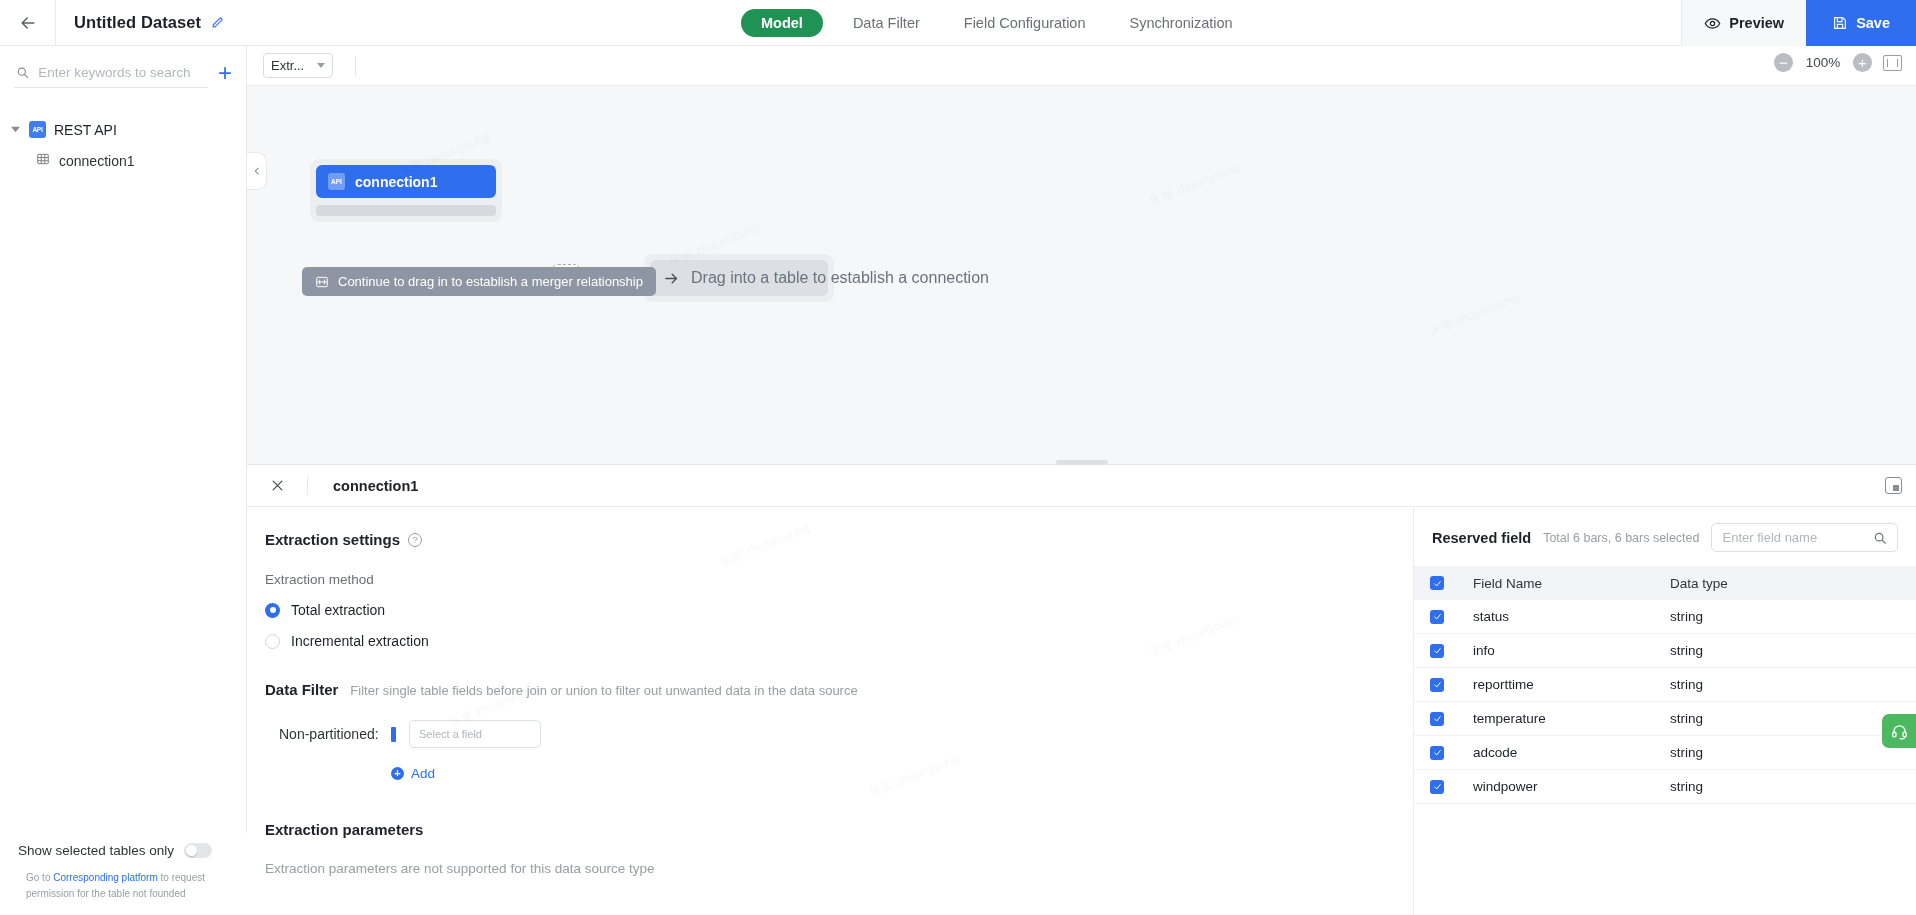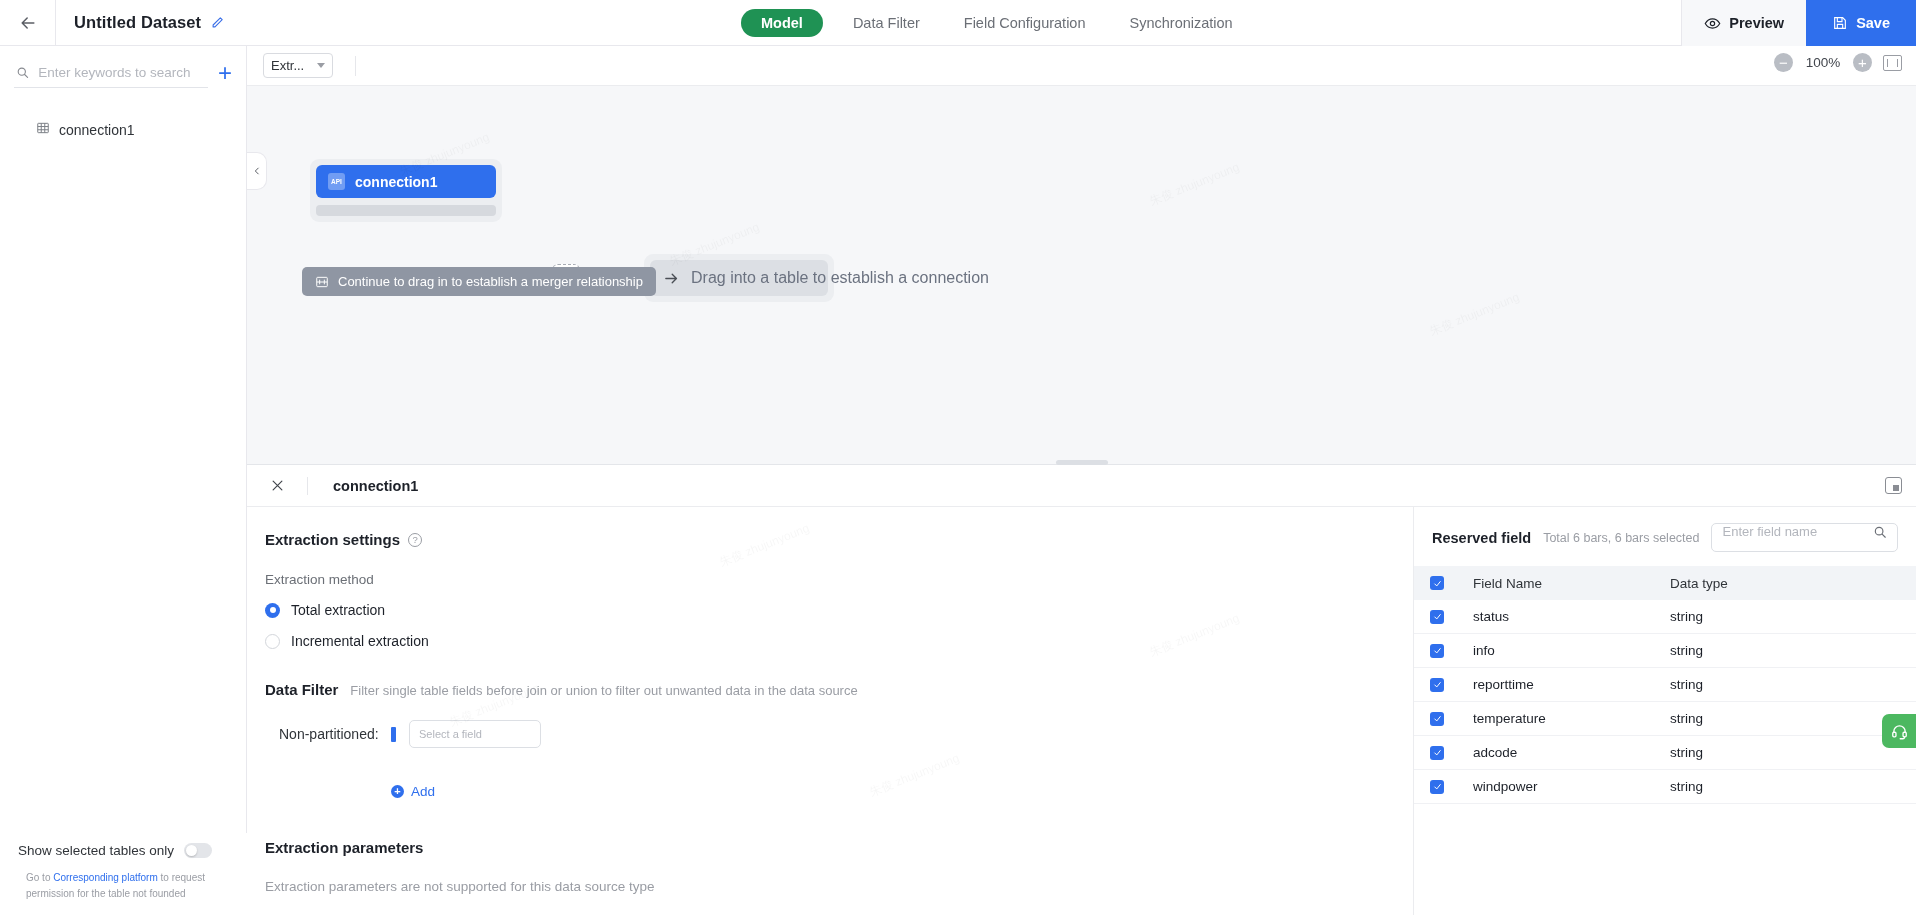--- a/index.html
+++ b/index.html
@@ -218,36 +218,36 @@
   .filter-head .h { font-size: 15px; font-weight: 700; color: #1d2129; }
   .filter-head .d { font-size: 13px; color: #9a9da4; }
 
   .part-row { display: flex; align-items: center; gap: 0; margin-top: 22px; padding-left: 14px;}
   .part-label { font-size: 14px; color: #303439; width: 112px; }
   .blue-mark { width: 5px; height: 15px; background: #2f6fed; border-radius: 1px; margin-right: 13px; }
   .field-select {
     width: 132px; height: 28px; border: 1px solid #dcdfe4; border-radius: 5px;
     display: flex; align-items: center; padding: 0 9px; font-size: 11px; color: #b3b6bd; cursor: pointer;
   }
-  .add-row { display: flex; align-items: center; gap: 7px; margin-top: 36px; padding-left: 126px; cursor: pointer; }
+  .add-row { display: flex; align-items: center; gap: 7px; margin-top: 18px; padding-left: 126px; cursor: pointer; }
   .add-circ { width: 13px; height: 13px; border-radius: 50%; background: #2f6fed; display:flex;align-items:center;justify-content:center; }
   .add-circ::after { content:"+"; color:#fff; font-size:11px; line-height:1; font-weight:600;}
   .add-text { font-size: 13.5px; color: #2f6fed; }
 
   .params-title { font-size: 15px; font-weight: 700; color: #1d2129; margin-top: 40px; }
   .params-note { font-size: 13.5px; color: #9a9da4; margin-top: 23px; }
 
   
   .panel-right { width: 502px; }
   .rf-head { display: flex; align-items: center; gap: 12px; padding: 16px 18px 14px 18px; }
   .rf-title { font-size: 14.5px; font-weight: 700; color: #1d2129; white-space: nowrap;}
   .rf-count { font-size: 12.5px; color: #9a9da4; white-space: nowrap;}
   .rf-search {
     flex: 1; height: 29px; border: 1px solid #dcdfe4; border-radius: 5px;
-    display: flex; align-items: flex-end; padding: 12px 10px; gap: 6px; min-width:0;
+    display: flex; align-items: center; padding: 4px 10px; gap: 6px; min-width:0;
   }
   .rf-search input {
     flex: 1; border: none; outline: none; font-size: 13px; color: #1d2129; min-width: 0;
     font-family: "Liberation Sans", sans-serif; background: transparent;
   }
   .rf-search input::placeholder { color: #b3b6bd; }
   .rf-search svg { width: 14px; height: 14px; stroke: #6b6f76; fill: none; flex: none; }
 
   .rf-table { width: 100%; }
   .rf-th {
@@ -326,20 +326,29 @@
         <svg viewBox="0 0 24 24" stroke-width="2">
           <circle cx="10.5" cy="10.5" r="6.5"></circle>
             <path d="M15.6 15.6L21 21" stroke-linecap="round"></path>
         </svg>
         <input type="text" placeholder="Enter keywords to search" style="">
       </div>
       <div class="add-btn">+</div>
     </div>
 
     <div class="tree">
+      <div class="tree-node">
+        <span class="tree-caret">
+          <svg viewBox="0 0 10 10">
+              <path d="M0 2l5 6 5-6z"></path>
+            </svg>
+        </span>
+        <span class="icon-api">API</span>
+        <span>REST API</span>
+      </div>
       <div class="tree-child">
         <span class="icon-table">
           <svg viewBox="0 0 24 24" stroke-width="1.7">
               <rect x="3" y="4" width="18" height="16" rx="1"></rect>
               <path d="M3 9.5h18M3 15h18M9 4v16M15 4v16"></path>
             </svg>
         </span>
         <span>connection1</span>
       </div>
     </div>

